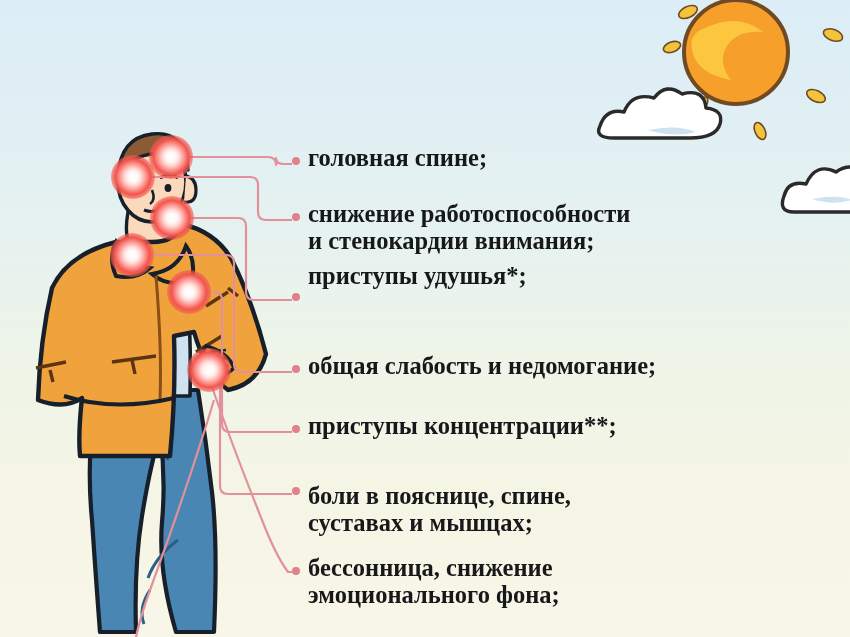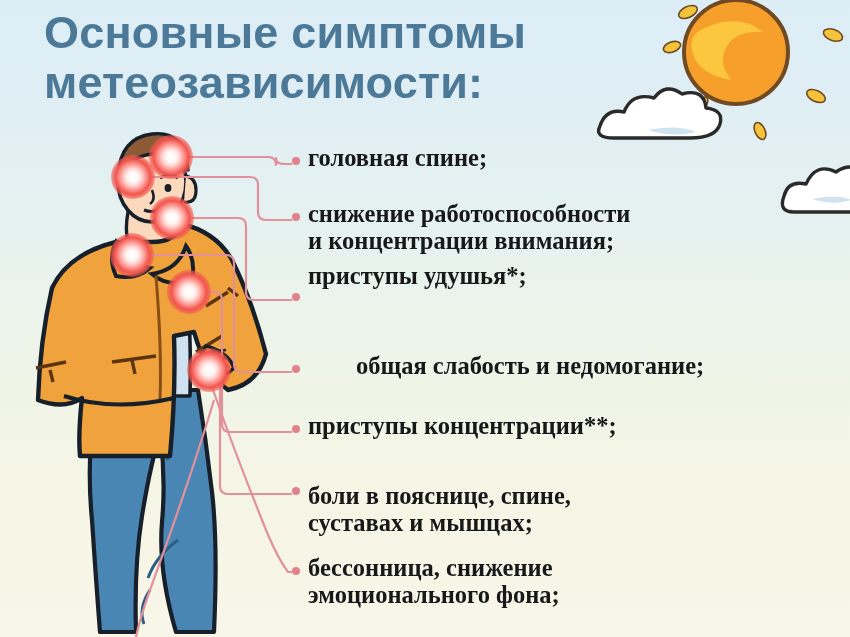--- a/index.html
+++ b/index.html
@@ -104,22 +104,20 @@
                q-4 14 -30 14 l-76 0 q-20 0 -14 -12 Z" fill="#ffffff" stroke="#2a2a2a" stroke-width="3.4" stroke-linejoin="round"></path>
       <path d="M648 130 q30 -6 48 2 q-22 6 -48 -2 Z" fill="#cfe2ef"></path>
     </g>
 
     <g>
       <path d="M784 196 q4 -16 22 -12 q10 -22 30 -12 q14 -10 28 0 l0 40 l-70 0 q-16 0 -10 -16 Z" fill="#ffffff" stroke="#2a2a2a" stroke-width="3.4" stroke-linejoin="round"></path>
       <path d="M812 199 q26 -5 40 1 q-18 6 -40 -1 Z" fill="#cfe2ef"></path>
     </g>
   </svg>
 
-  <div id="title">Основные симптомы
-метеозависимости:</div>
 
   <svg style="position:absolute;left:0;top:120px;width:340px;height:520px;" viewBox="0 0 340 520">
 
     <g>
       <path d="M96 270 q-10 70 -4 130 q4 60 8 112 l36 0 q-2 -66 6 -116 q8 -50 18 -82
                q6 44 2 88 q-4 48 14 110 l38 0 q4 -88 -2 -140 q-6 -52 -14 -102 Z" fill="#4a86b4" stroke="#17202a" stroke-width="4.2" stroke-linejoin="round"></path>
       <path d="M110 300 q28 16 56 10" fill="none" stroke="#2b5f86" stroke-width="3"></path>
       <path d="M118 330 q22 10 40 4" fill="none" stroke="#2b5f86" stroke-width="3"></path>
       <path d="M174 300 q-14 22 -6 40" fill="none" stroke="#2b5f86" stroke-width="3"></path>
       <path d="M178 420 q-22 16 -30 38" fill="none" stroke="#2b5f86" stroke-width="3"></path>
@@ -201,27 +199,27 @@
   <div class="marker" style="left:189px;top:292px;"></div>
   <div class="marker" style="left:209px;top:370px;"></div>
 
   <div id="symptoms">
 
     <span class="bullet" style="left:-8px;top:15px;"></span>
     <div class="sym" style="left:8px;top:2px;">головная спине;</div>
 
     <span class="bullet" style="left:-8px;top:71px;"></span>
     <div class="sym" style="left:8px;top:58px;">снижение работоспособности
-и концентрации внимания;</div>
+и стенокардии внимания;</div>
 
     <span class="bullet" style="left:-8px;top:151px;"></span>
     <div class="sym" style="left:8px;top:120px;text-align:right;">приступы удушья*;</div>
 
     <span class="bullet" style="left:-8px;top:223px;"></span>
-    <div class="sym" style="left:8px;top:210px;margin-left:48px;">общая слабость и недомогание;</div>
+    <div class="sym" style="left:8px;top:210px;">общая слабость и недомогание;</div>
 
     <span class="bullet" style="left:-8px;top:283px;"></span>
     <div class="sym" style="left:8px;top:270px;">приступы концентрации**;</div>
 
     <span class="bullet" style="left:-8px;top:345px;"></span>
     <div class="sym" style="left:8px;top:340px;">боли в пояснице, спине,
 суставах и мышцах;</div>
 
     <span class="bullet" style="left:-8px;top:425px;"></span>
     <div class="sym" style="left:8px;top:412px;">бессонница, снижение

